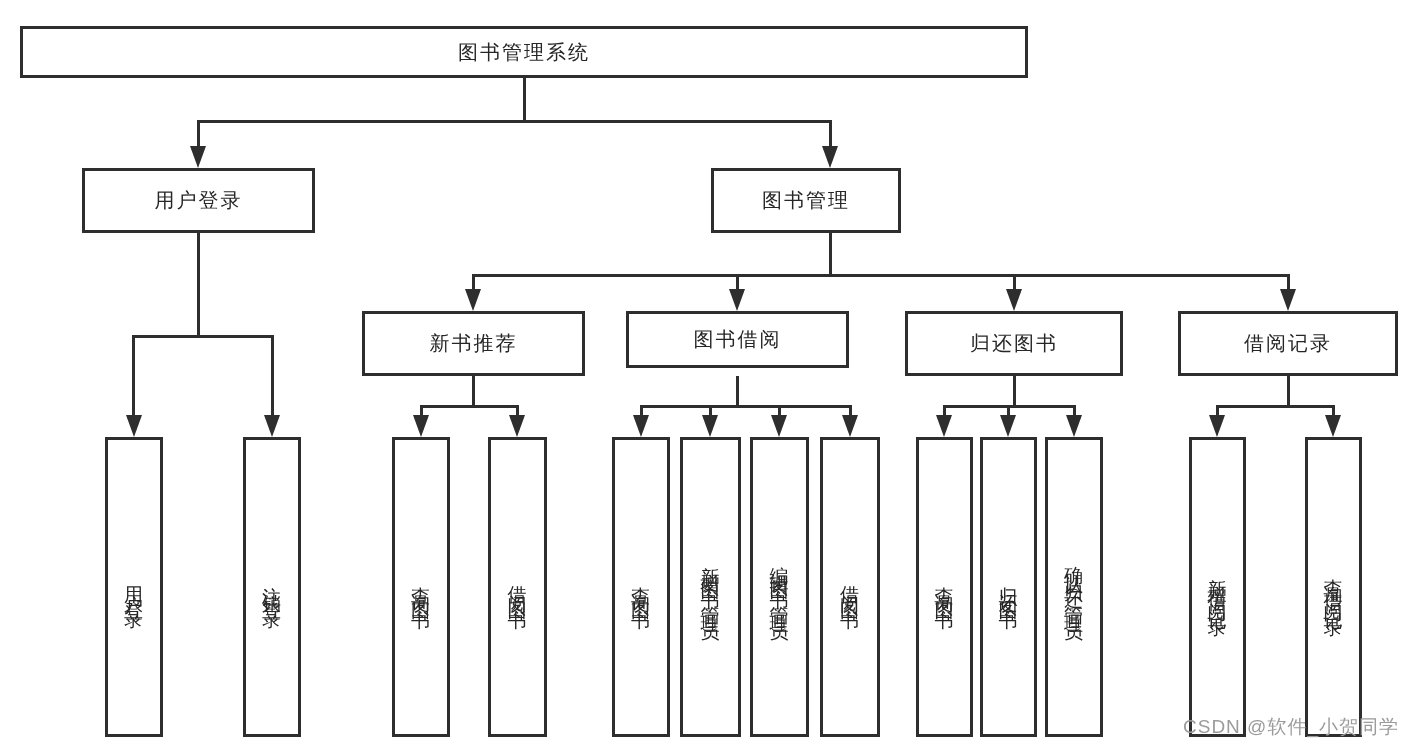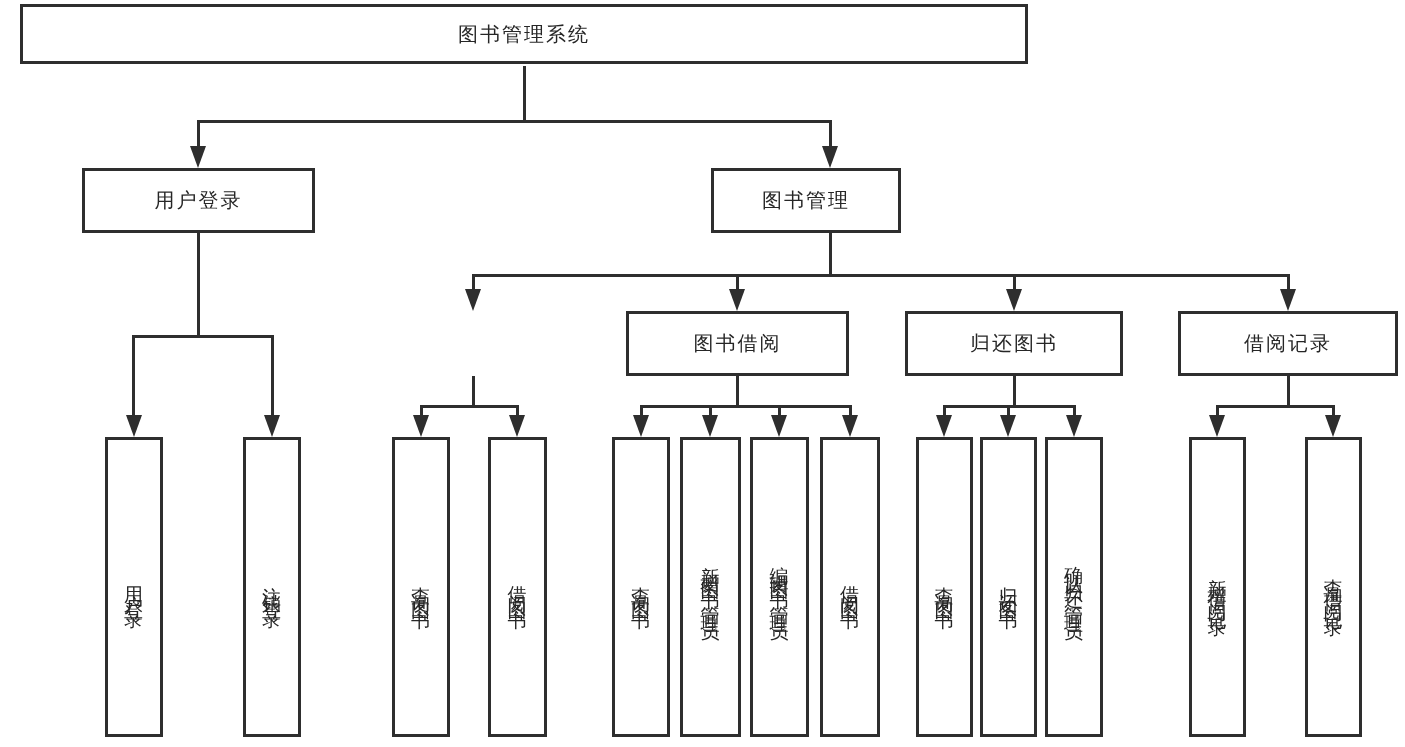--- a/index.html
+++ b/index.html
@@ -106,26 +106,27 @@
   <i class="v" style="left:1073px;top:405px;height:12px"></i>
   <i class="a" style="left:1066px;top:415px"></i>
 
   <i class="v" style="left:1287px;top:376px;height:29px"></i>
   <i class="h" style="left:1216px;top:405px;width:119px"></i>
   <i class="v" style="left:1216px;top:405px;height:12px"></i>
   <i class="a" style="left:1209px;top:415px"></i>
   <i class="v" style="left:1332px;top:405px;height:12px"></i>
   <i class="a" style="left:1325px;top:415px"></i>
 
-  <div class="box" style="left:20px;top:4px;width:1008px;height:60px">图书管理系统</div>
+  <div class="box" style="left:20px;top:26px;width:1008px;height:52px">图书管理系统</div>
 
   <div class="box" style="left:82px;top:168px;width:233px;height:65px">用户登录</div>
   <div class="box" style="left:711px;top:168px;width:190px;height:65px">图书管理</div>
 
-  <div class="box" style="left:626px;top:311px;width:223px;height:65px">图书借阅</div>
+  <div class="box" style="left:362px;top:311px;width:223px;height:65px">新书推荐</div>
+  <div class="box" style="left:626px;top:311px;width:223px;height:57px">图书借阅</div>
   <div class="box" style="left:905px;top:311px;width:218px;height:65px">归还图书</div>
   <div class="box" style="left:1178px;top:311px;width:220px;height:65px">借阅记录</div>
 
   <div class="box vbox" style="left:105px;top:437px;width:58px;height:300px">用户登录</div>
   <div class="box vbox" style="left:243px;top:437px;width:58px;height:300px">注销登录</div>
 
   <div class="box vbox" style="left:392px;top:437px;width:58px;height:300px">查询图书</div>
   <div class="box vbox" style="left:488px;top:437px;width:59px;height:300px">借阅图书</div>
 
   <div class="box vbox" style="left:612px;top:437px;width:58px;height:300px">查询图书</div>
@@ -133,14 +134,15 @@
   <div class="box vbox" style="left:750px;top:437px;width:59px;height:300px">编辑图书（管理员）</div>
   <div class="box vbox" style="left:820px;top:437px;width:60px;height:300px">借阅图书</div>
 
   <div class="box vbox" style="left:916px;top:437px;width:57px;height:300px">查询图书</div>
   <div class="box vbox" style="left:980px;top:437px;width:57px;height:300px">归还图书</div>
   <div class="box vbox" style="left:1045px;top:437px;width:58px;height:300px">确认归还（管理员）</div>
 
   <div class="box vbox" style="left:1189px;top:437px;width:57px;height:300px">新增借阅记录</div>
   <div class="box vbox" style="left:1305px;top:437px;width:57px;height:300px">查询借阅记录</div>
 
+  <div class="watermark" style="left:1183px;top:714px">CSDN @软件_小贺同学</div>
 
 </div>
 
 </body></html>

